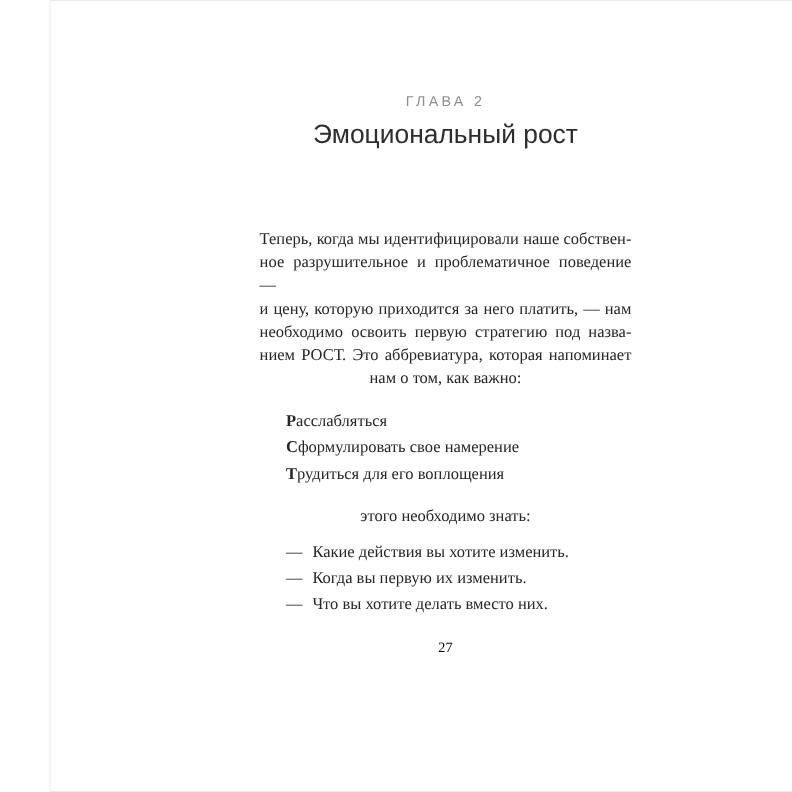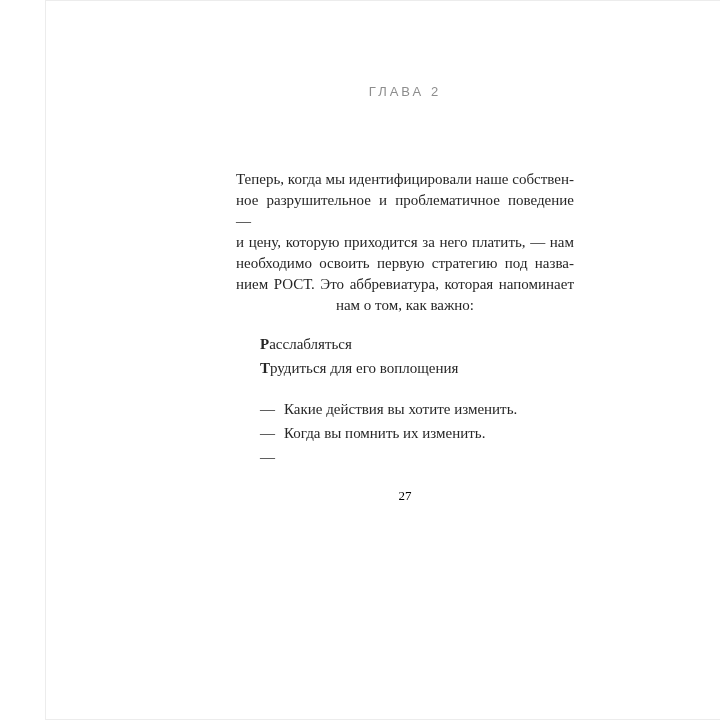--- a/index.html
+++ b/index.html
@@ -102,51 +102,55 @@
   i { font-style: italic; }
 </style>
 </head>
 <body>
 
 <div class="page">
   <div class="content">
 
     <div class="chapter-label">ГЛАВА 2</div>
 
+    <h1 class="title">Эмоциональный рост</h1>
 
     <div class="body-text">
 
       <p class="para para-1">
         <span class="jline">Теперь, когда мы идентифицировали наше собствен-</span>
         <span class="jline">ное разрушительное и проблематичное поведение —</span>
         <span class="jline">и цену, которую приходится за него платить, — нам</span>
         <span class="jline">необходимо освоить первую стратегию под назва-</span>
         <span class="jline">нием РОСТ. Это аббревиатура, которая напоминает</span>
         <span class="pline">нам о том, как важно:</span>
       </p>
 
       <ul class="acronym-list">
         <li><span class="lead">Р</span><span>асслабляться</span></li>
+        <li><span class="lead">С</span><span>формулировать свое намерение</span></li>
         <li><span class="lead">Т</span><span>рудиться для его воплощения</span></li>
       </ul>
 
       <p class="para para-2">
+        <span class="pline">этого необходимо знать:</span>
       </p>
 
       <div class="dash-list">
         <div class="dash-row">
           <span class="dash">—</span>
             <span>Какие действия вы хотите изменить.</span>
         </div>
         <div class="dash-row">
           <span class="dash">—</span>
-            <span>Когда вы помнить их изменить.</span>
+            <span>Когда вы первую их изменить.</span>
         </div>
         <div class="dash-row">
           <span class="dash">—</span>
+            <span>Что вы хотите делать вместо них.</span>
         </div>
       </div>
 
 
     </div>
 
     <div class="page-number">27</div>
 
   </div>
 </div>

